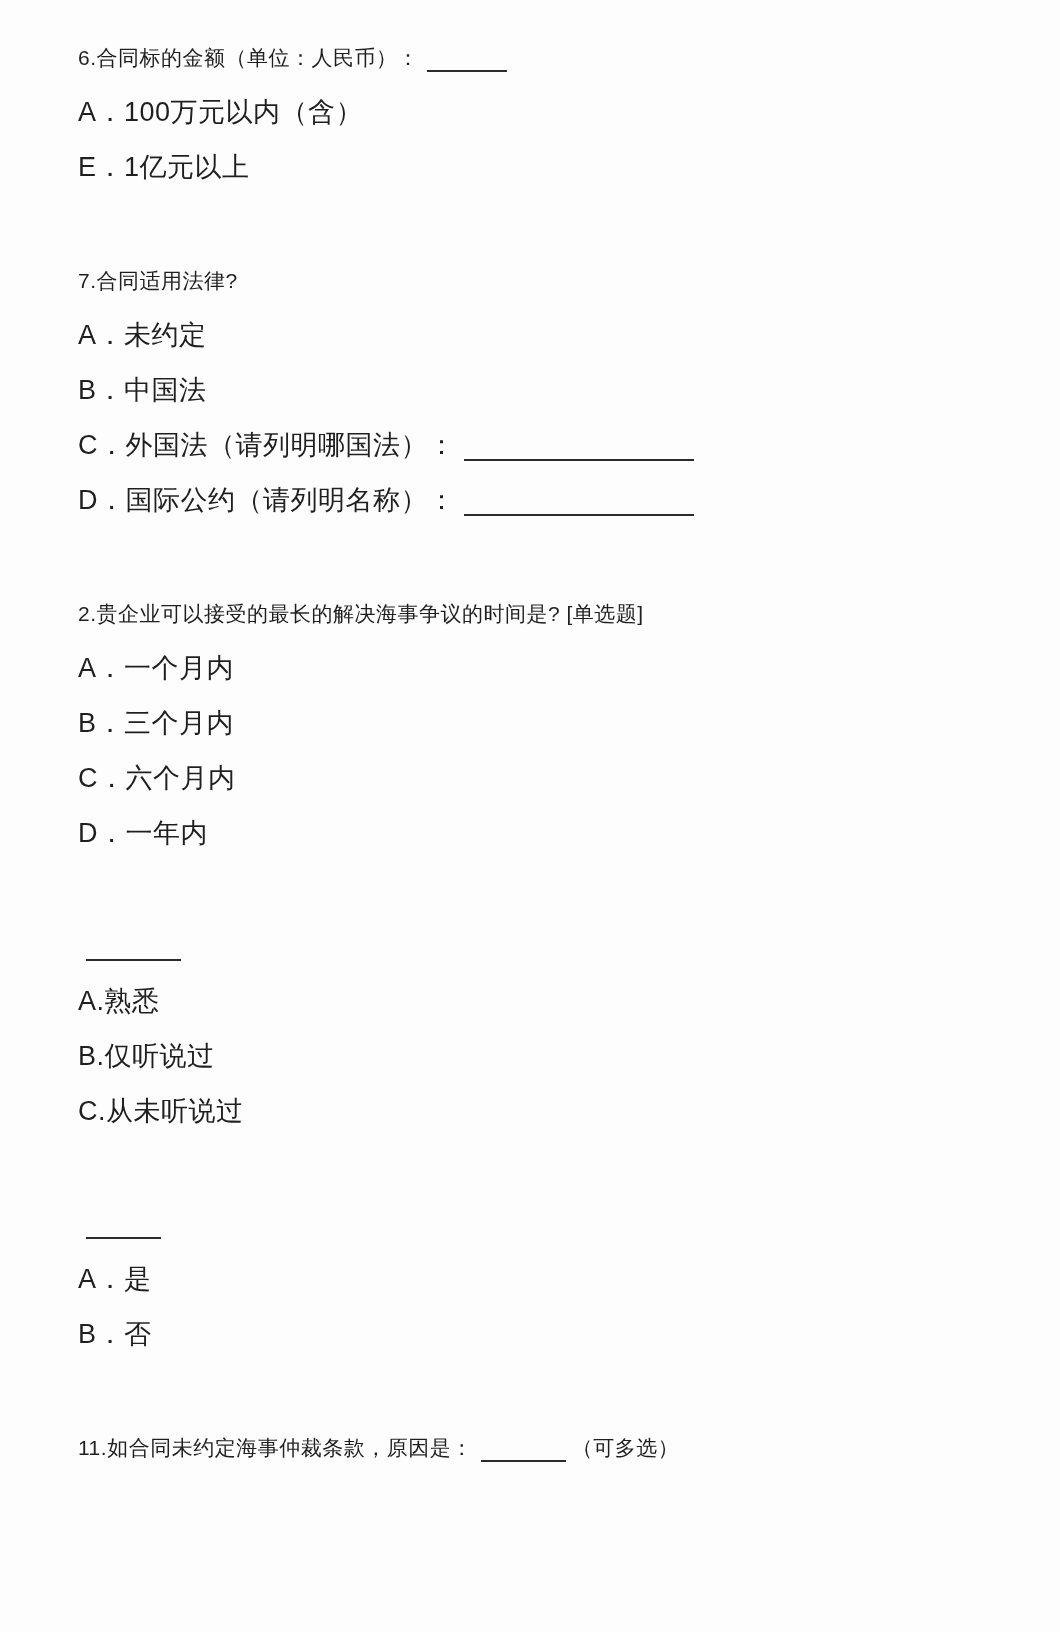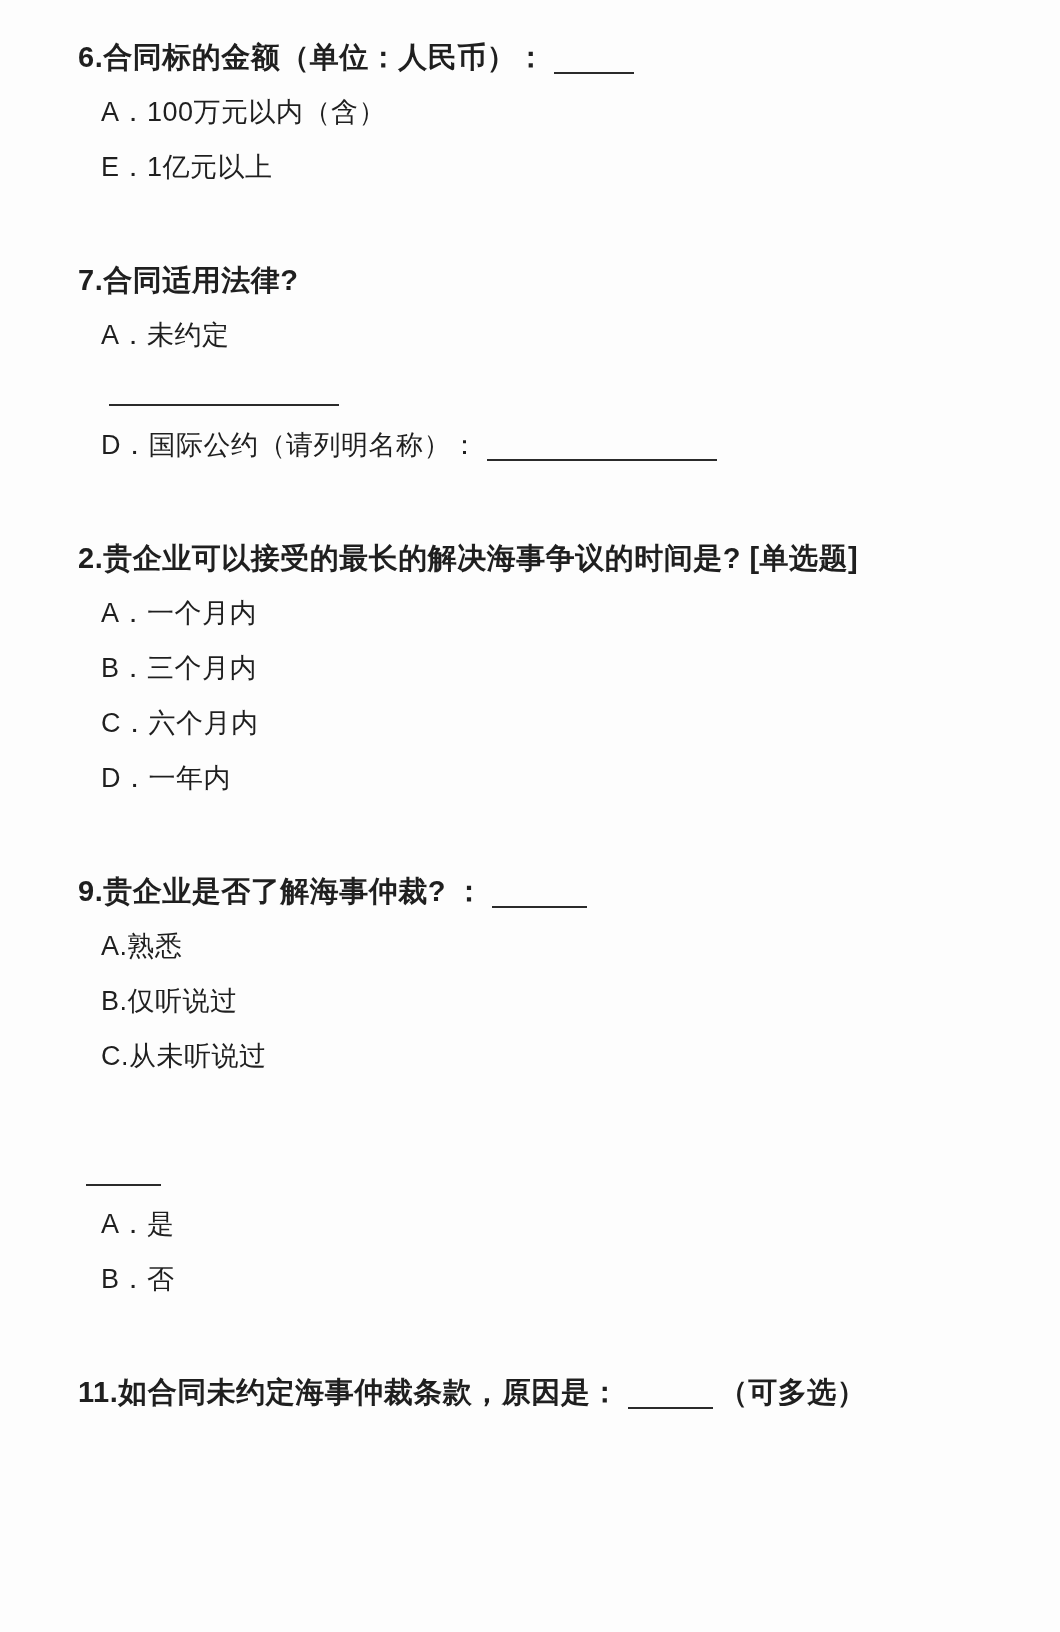--- a/index.html
+++ b/index.html
@@ -12,33 +12,32 @@
     box-sizing: border-box;
     overflow: hidden;
     background: #fdfdfd;
     font-family: "Liberation Sans", "DejaVu Sans", sans-serif;
     color: #1f1f1f;
     padding: 30px 40px 0 78px;
   }
   .question { margin: 0; }
   .question + .question { margin-top: 58px; }
   .q-title {
-    font-size: 29px;
-    font-weight: 700;
+    font-size: 21px;
+    font-weight: 400;
     line-height: 55px;
     white-space: nowrap;
     letter-spacing: 0.5px;
   }
   .option {
     font-size: 27px;
     font-weight: 400;
     line-height: 55px;
     white-space: nowrap;
     letter-spacing: 0.5px;
-    margin-left: 23px;
   }
   .blank {
     display: inline-block;
     border-bottom: 2px solid #2b2b2b;
     height: 32px;
     vertical-align: -7px;
     margin-left: 8px;
     margin-right: 6px;
   }
   .blank-w80  { width: 80px; }
@@ -58,41 +57,42 @@
     </div>
     <div class="option">A．100万元以内（含）</div>
     <div class="option">E．1亿元以上</div>
   </section>
 
   <section class="question">
     <div class="q-title">
       <span>7.合同适用法律?</span>
     </div>
     <div class="option">A．未约定</div>
+    <div class="option">B．中国法</div>
     <div class="option">
-      <span class="blank blank-w230"></span>
+      <span>C．外国法（请列明哪国法）：</span><span class="blank blank-w230"></span>
     </div>
     <div class="option">
       <span>D．国际公约（请列明名称）：</span><span class="blank blank-w230"></span>
     </div>
   </section>
 
   <section class="question">
     <div class="q-title">
       <span>2.贵企业可以接受的最长的解决海事争议的时间是? [单选题]</span>
     </div>
     <div class="option">A．一个月内</div>
     <div class="option">B．三个月内</div>
     <div class="option">C．六个月内</div>
     <div class="option">D．一年内</div>
   </section>
 
   <section class="question">
     <div class="q-title">
-      <span>9.贵企业是否了解海事仲裁? ：</span><span class="blank blank-w95"></span>
+      <span class="blank blank-w95"></span>
     </div>
     <div class="option">A.熟悉</div>
     <div class="option">B.仅听说过</div>
     <div class="option">C.从未听说过</div>
   </section>
 
   <section class="question">
     <div class="q-title">
       <span class="blank blank-w75"></span>
     </div>

